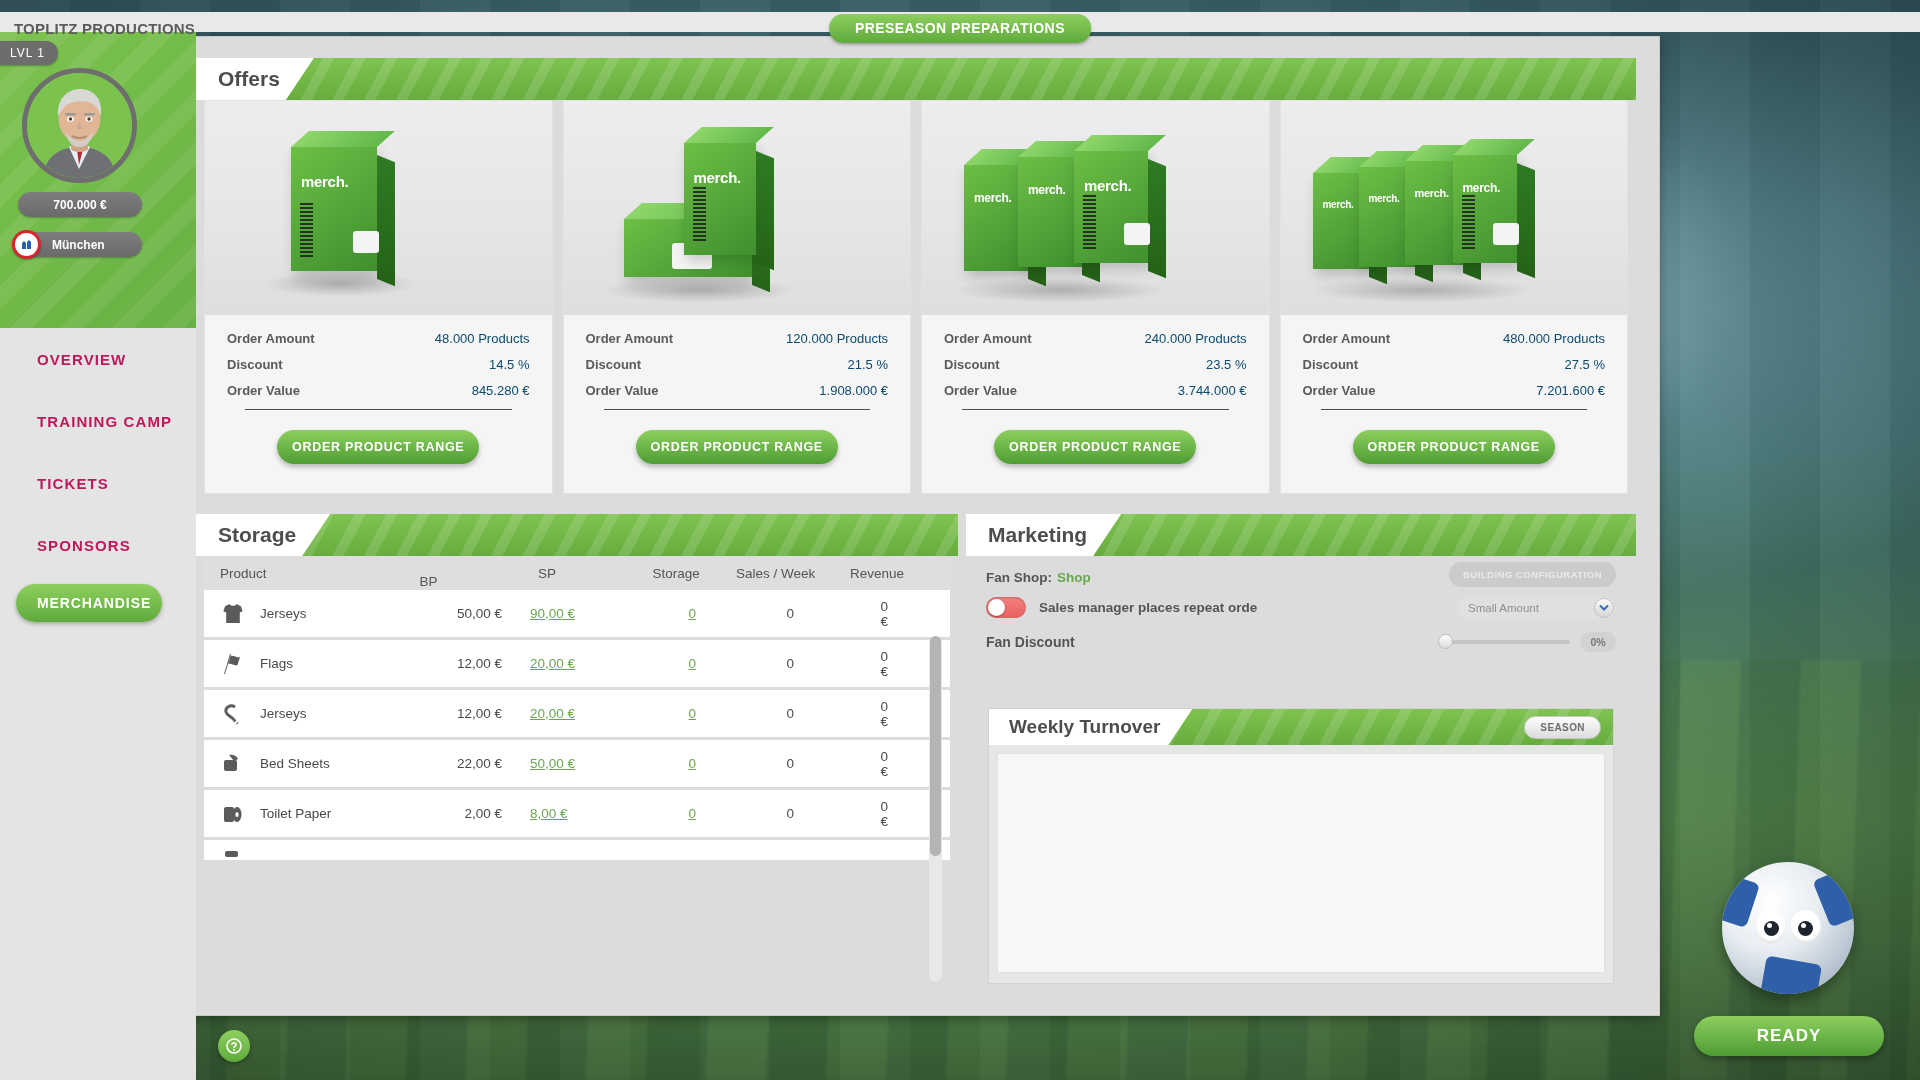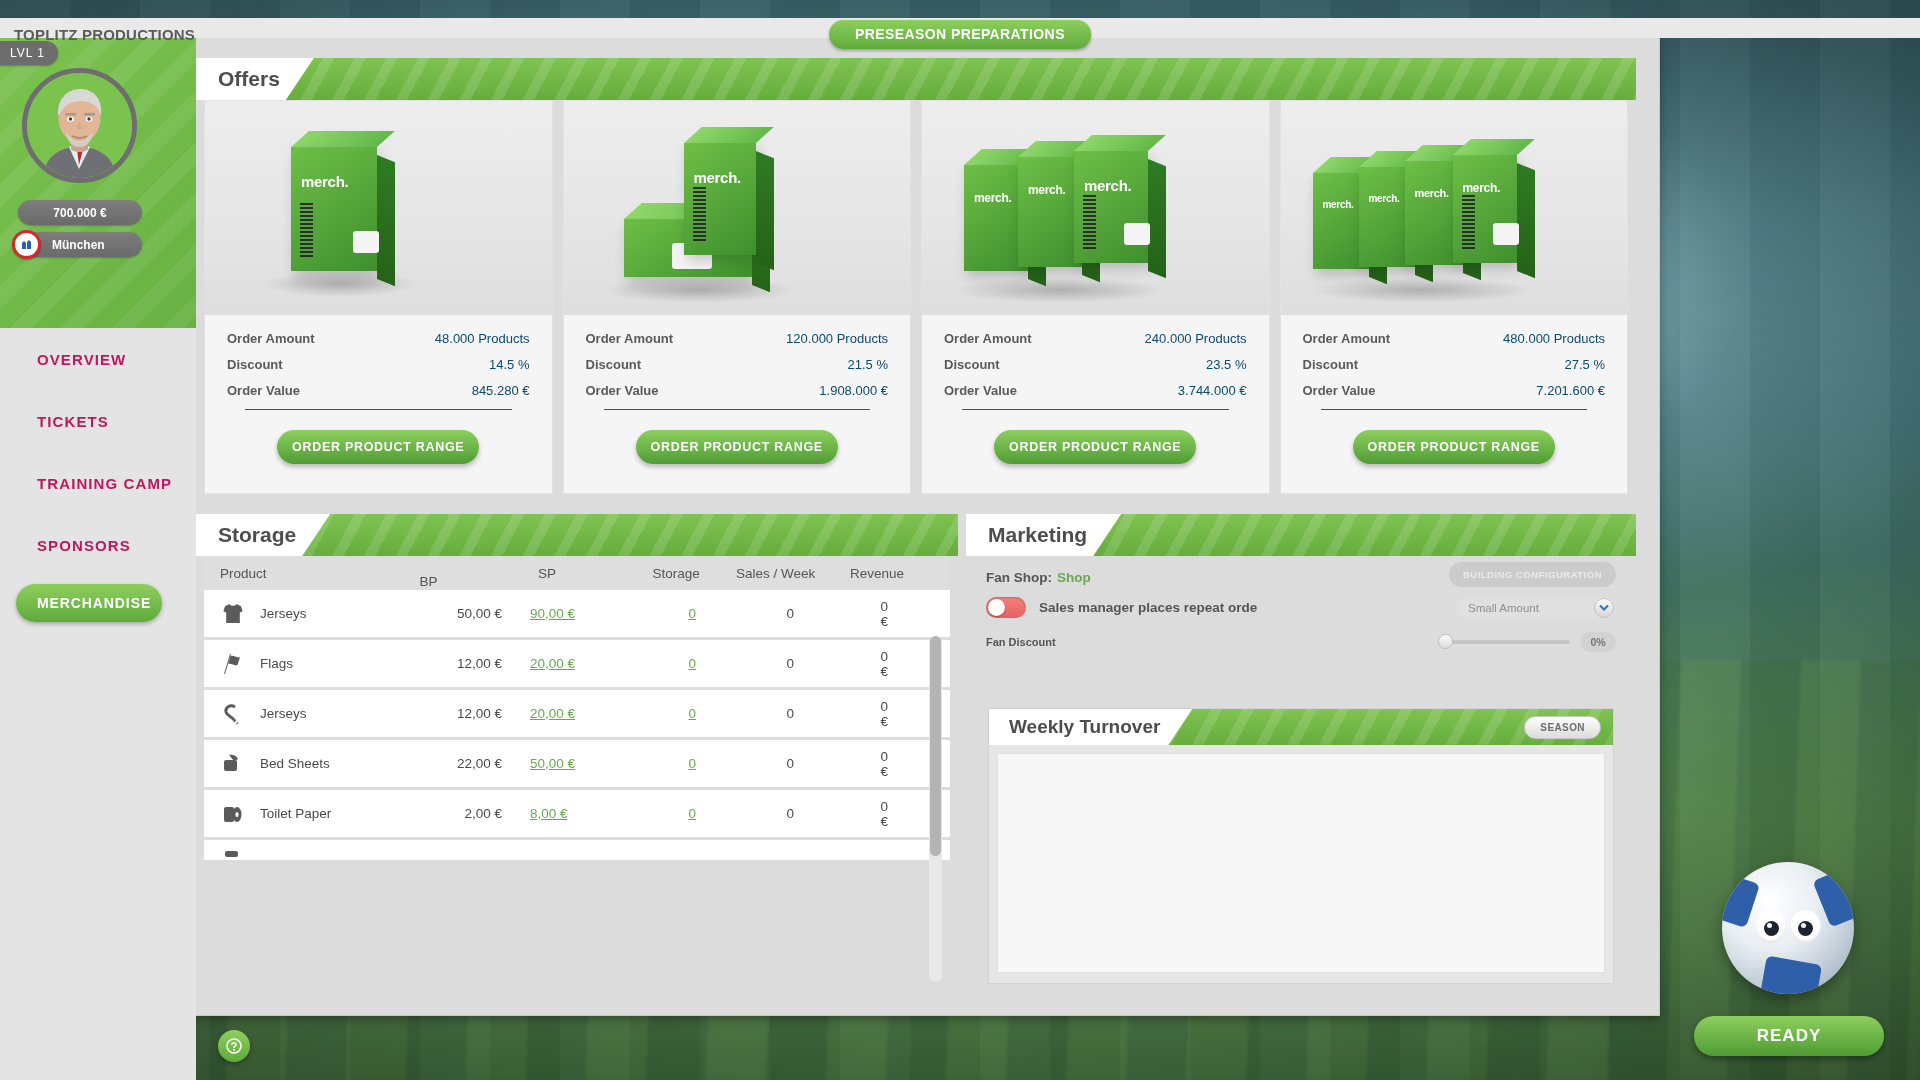--- a/index.html
+++ b/index.html
@@ -40,21 +40,21 @@
     position: absolute; left: 62%; top: 6%; width: 560px; height: 420px;
     background: radial-gradient(ellipse at center, rgba(220,245,250,0.30), rgba(220,245,250,0) 70%);
   }
   .bg-vignette {
     position: absolute; inset: 0;
     background: radial-gradient(ellipse 90% 80% at 50% 50%, rgba(0,0,0,0) 45%, rgba(0,0,0,0.45) 100%);
   }
 
   
   .topbar {
-    position: absolute; top: 18px; left: 0; width: 1920px; height: 20px;
+    position: absolute; top: 12px; left: 0; width: 1920px; height: 20px;
     background: #e9e9e9;
     z-index: 40;
   }
   .topbar-title {
     position: absolute; left: 14px; top: 8px;
     font-size: 15px; font-weight: bold; color: #5b5b5b; letter-spacing: .2px;
   }
   .phase-pill {
     position: absolute; left: 50%; transform: translateX(-50%); top: 2px;
     background: linear-gradient(to bottom, #8dcf5e, #5faa3c);
@@ -95,21 +95,21 @@
   }
   .avatar svg { position:absolute; left:0; top:0; }
   .money-pill, .club-pill {
     position: absolute; left: 18px; z-index: 3;
     width: 124px; height: 25px; border-radius: 13px;
     background: linear-gradient(to bottom,#7d7d7d,#6a6a6a);
     color: #fff; font-size: 12px; font-weight: bold;
     display: flex; align-items: center; justify-content: center;
     box-shadow: 0 1px 2px rgba(0,0,0,.25);
   }
-  .money-pill { top: 168px; }
+  .money-pill { top: 160px; }
   .club-pill  { top: 200px; justify-content: flex-start; padding-left: 34px; font-weight: bold; }
   .club-crest {
     position: absolute; left: 12px; top: 198px; width: 29px; height: 29px; z-index: 4;
     border-radius: 50%; background: #fff;
     border: 3px solid #d9262e;
     display:flex; align-items:center; justify-content:center;
     box-shadow: 0 1px 2px rgba(0,0,0,.3);
   }
   .sidebar-menu {
     position: absolute; top: 296px; left: 0; width: 196px; height: 752px;
@@ -444,22 +444,22 @@
     <div class="club-crest">
       <svg width="17" height="17" viewBox="0 0 17 17">
         <circle cx="8.5" cy="8.5" r="8.5" fill="#ffffff"></circle>
         <path d="M4 13 L4 7 L6 5 L8 7 L8 13 Z" fill="#2b5fb0"></path>
         <path d="M9 13 L9 6 L11 4 L13 6 L13 13 Z" fill="#2b5fb0"></path>
       </svg>
     </div>
   </div>
   <div class="sidebar-menu">
     <div class="menu-item">OVERVIEW</div>
+    <div class="menu-item">TRAINING CAMP</div>
     <div class="menu-item">TICKETS</div>
-    <div class="menu-item">TRAINING CAMP</div>
     <div class="menu-item">SPONSORS</div>
     <div class="menu-item active">MERCHANDISE</div>
   </div>
 </div>
 
 <div class="content">
   <div class="outer-frame"></div>
 
   <div class="offers">
     <div class="panel-head">
@@ -758,21 +758,21 @@
           <span>Small Amount</span>
           <span class="select-arrow">
             <svg width="10" height="7" viewBox="0 0 10 7" fill="none" stroke="#3b6fb5" stroke-width="2">
                 <path d="M1 1.5 L5 5.5 L9 1.5"></path>
               </svg>
           </span>
         </div>
       </div>
 
       <div class="ctrl-row" style="position:relative;">
-        <div class="ctrl-label" style="margin-left:0; font-size:11px;">Fan Discount</div>
+        <div class="ctrl-label" style="margin-left:0; font-size:14px;">Fan Discount</div>
         <div class="slider-track">
           <div class="slider-knob"></div>
         </div>
         <div class="pct-pill">0%</div>
       </div>
 
       <div class="turnover">
         <div class="turnover-head">
           <div class="turnover-tab">Weekly Turnover</div>
           <div class="season-pill">SEASON</div>

